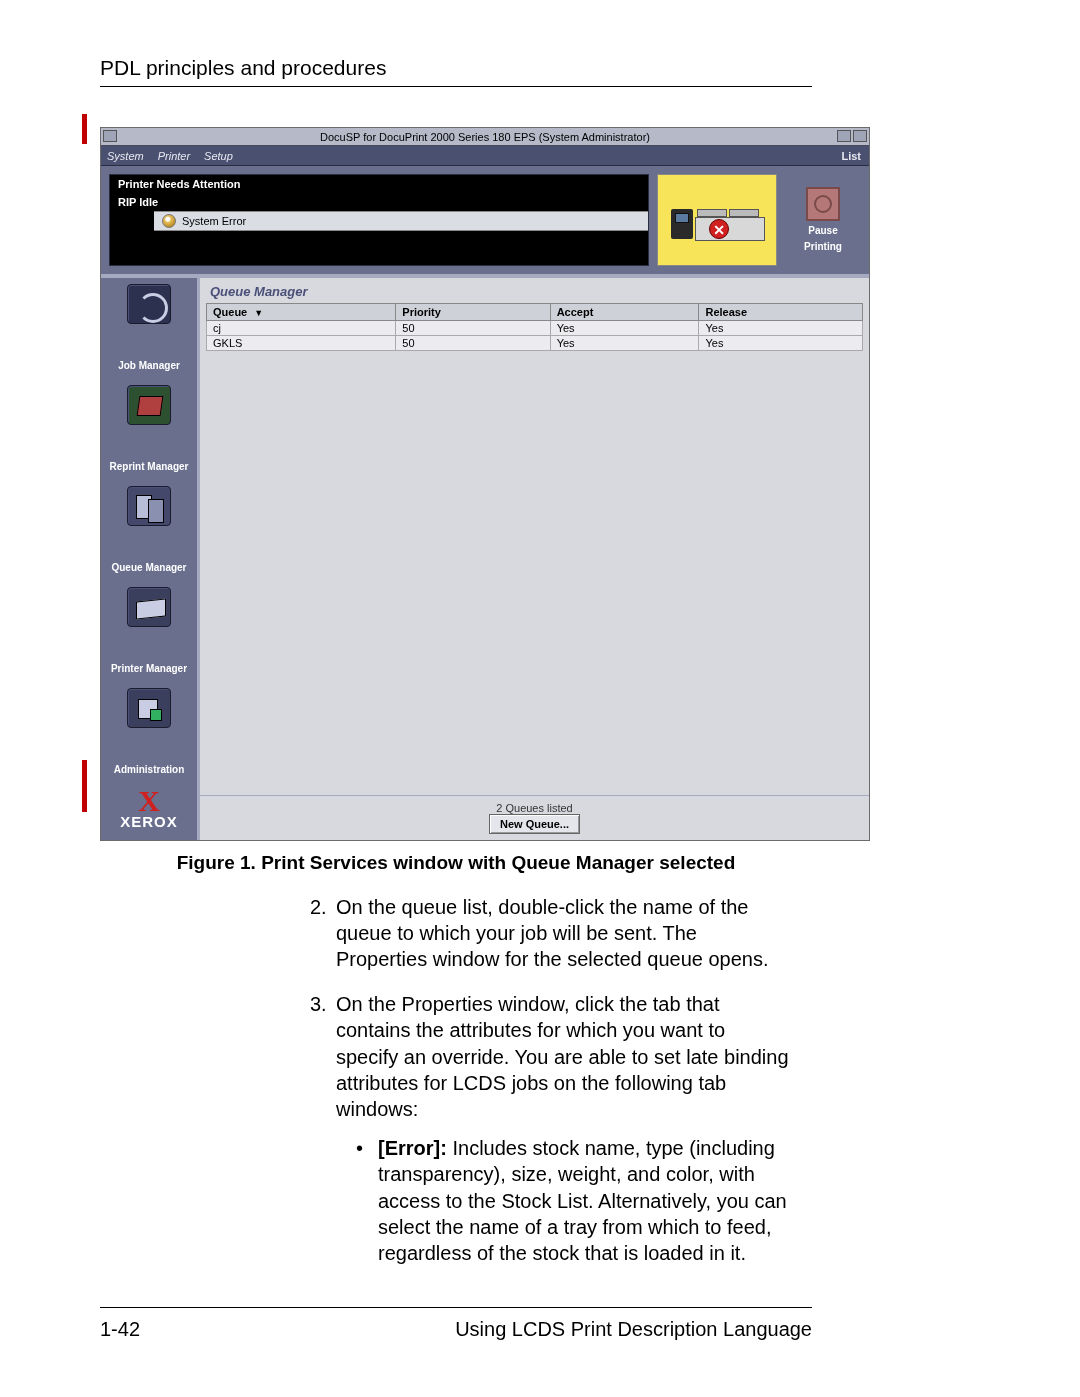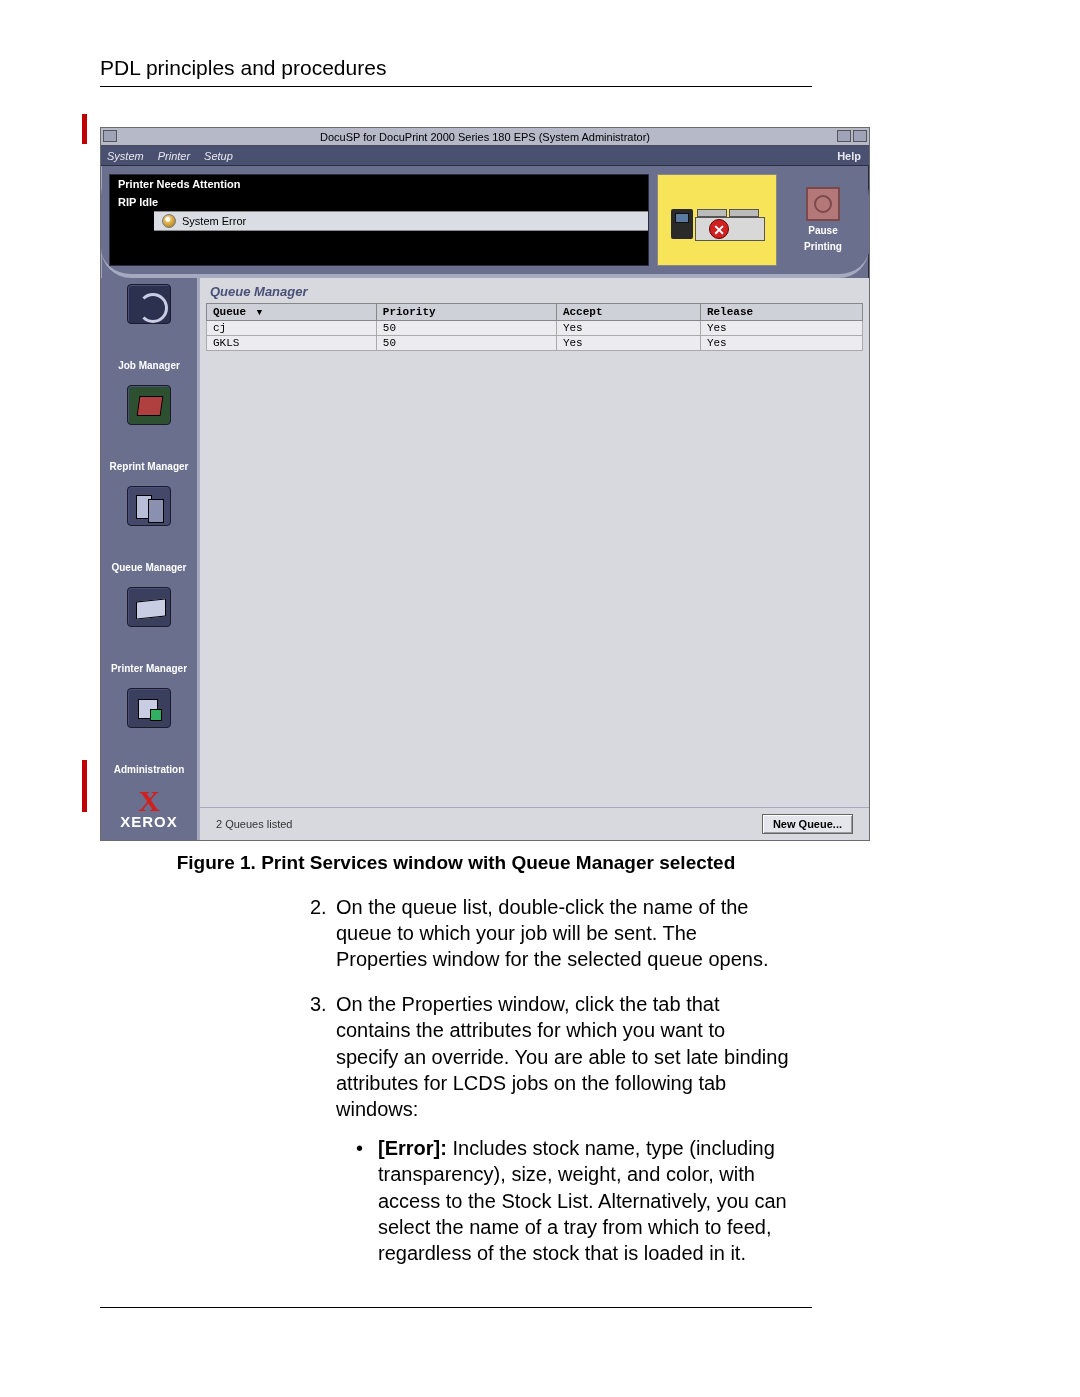--- a/index.html
+++ b/index.html
@@ -73,21 +73,20 @@
     position: relative;
   }
   .menubar .mitem { margin-right: 14px; font-style: italic; }
   .menubar .mhelp { position: absolute; right: 8px; font-weight: bold; }
   .status-area {
     display: flex;
     padding: 8px;
     gap: 8px;
     background: #6a6f8e;
     border-bottom: 4px solid #a6aac0;
-    border-radius: 30px;
   }
   .status-panel {
     flex: 1;
     background: #000;
     border: 1px solid #2a2d40;
     height: 92px;
     color: #fff;
   }
   .status-hdr { font-weight: bold; font-size: 11px; padding: 3px 8px; }
   .status-row {
@@ -166,37 +165,38 @@
     flex:1;
     background:#d7d9df;
     border-left: 3px solid #a6aac0;
     display:flex; flex-direction:column;
     min-height:420px;
   }
   .content-title {
     color:#4a5078; font-style:italic; font-weight:bold; font-size:13px;
     padding:6px 10px 4px 10px;
   }
-  .tablewrap { flex:1; padding:0 6px;font-family:Liberation Mono, monospace; }
+  .tablewrap { flex:1; padding:0 6px; }
   table.queues {
     width:100%; border-collapse:collapse; font-size:11px; color:#000;
     background:#e7e8ec;
   }
   table.queues th {
     background:#cfd1d9; text-align:left; font-weight:bold;
     border:1px solid #888; padding:2px 6px;
   }
   table.queues td {
     border:1px solid #aaa; padding:1px 6px; background:#ececf0;
   }
   .sort-arrow { font-size:9px; margin-left:4px; }
   .content-footer {
     display:flex; justify-content:space-between; align-items:center;
-    padding:6px 16px; background:#d7d9df;
+    padding:6px 8px; background:#d7d9df;
     border-top:1px solid #a6aac0;
+    flex-direction:column;
   }
   .footer-count { font-size:11px; color:#333; }
   .newq-btn {
     font-size:11px; background:#e4e6ec; border:1px solid #666;
     padding:3px 10px; font-weight:bold; color:#000;
     box-shadow: inset 1px 1px 0 #fff, inset -1px -1px 0 #999;
   }
   
   .fig-caption {
     text-align:center; font-weight:bold; font-size:19px;
@@ -235,21 +235,21 @@
         <div class="winbtn-l"></div>
         <span>DocuSP for DocuPrint 2000 Series 180 EPS (System Administrator)</span>
         <div class="winbtn-r1"></div>
         <div class="winbtn-r2"></div>
       </div>
 
       <div class="menubar">
         <span class="mitem">System</span>
         <span class="mitem">Printer</span>
         <span class="mitem">Setup</span>
-        <span class="mhelp">Help</span>
+        <span class="mhelp">List</span>
       </div>
 
       <div class="status-area">
         <div class="status-panel">
           <div class="status-hdr">Printer Needs Attention</div>
           <div class="status-hdr">RIP Idle</div>
           <div class="status-row">
             <span class="serr-icon"></span>
             <span>System Error</span>
           </div>
@@ -360,15 +360,19 @@
           <li>
             <b>[Error]:</b><span>  Includes stock name, type (including transparency), size, weight, and color, with access to the Stock List. Alternatively, you can select the name of a tray from which to feed, regardless of the stock that is loaded in it.</span>
           </li>
         </ul>
       </li>
     </ol>
   </div>
 
   <div class="footer">
     <hr class="footer-rule">
+    <div class="footer-row">
+      <span>1-42</span>
+      <span>Using LCDS Print Description Language</span>
+    </div>
   </div>
 
 </div>
 
 </body></html>

